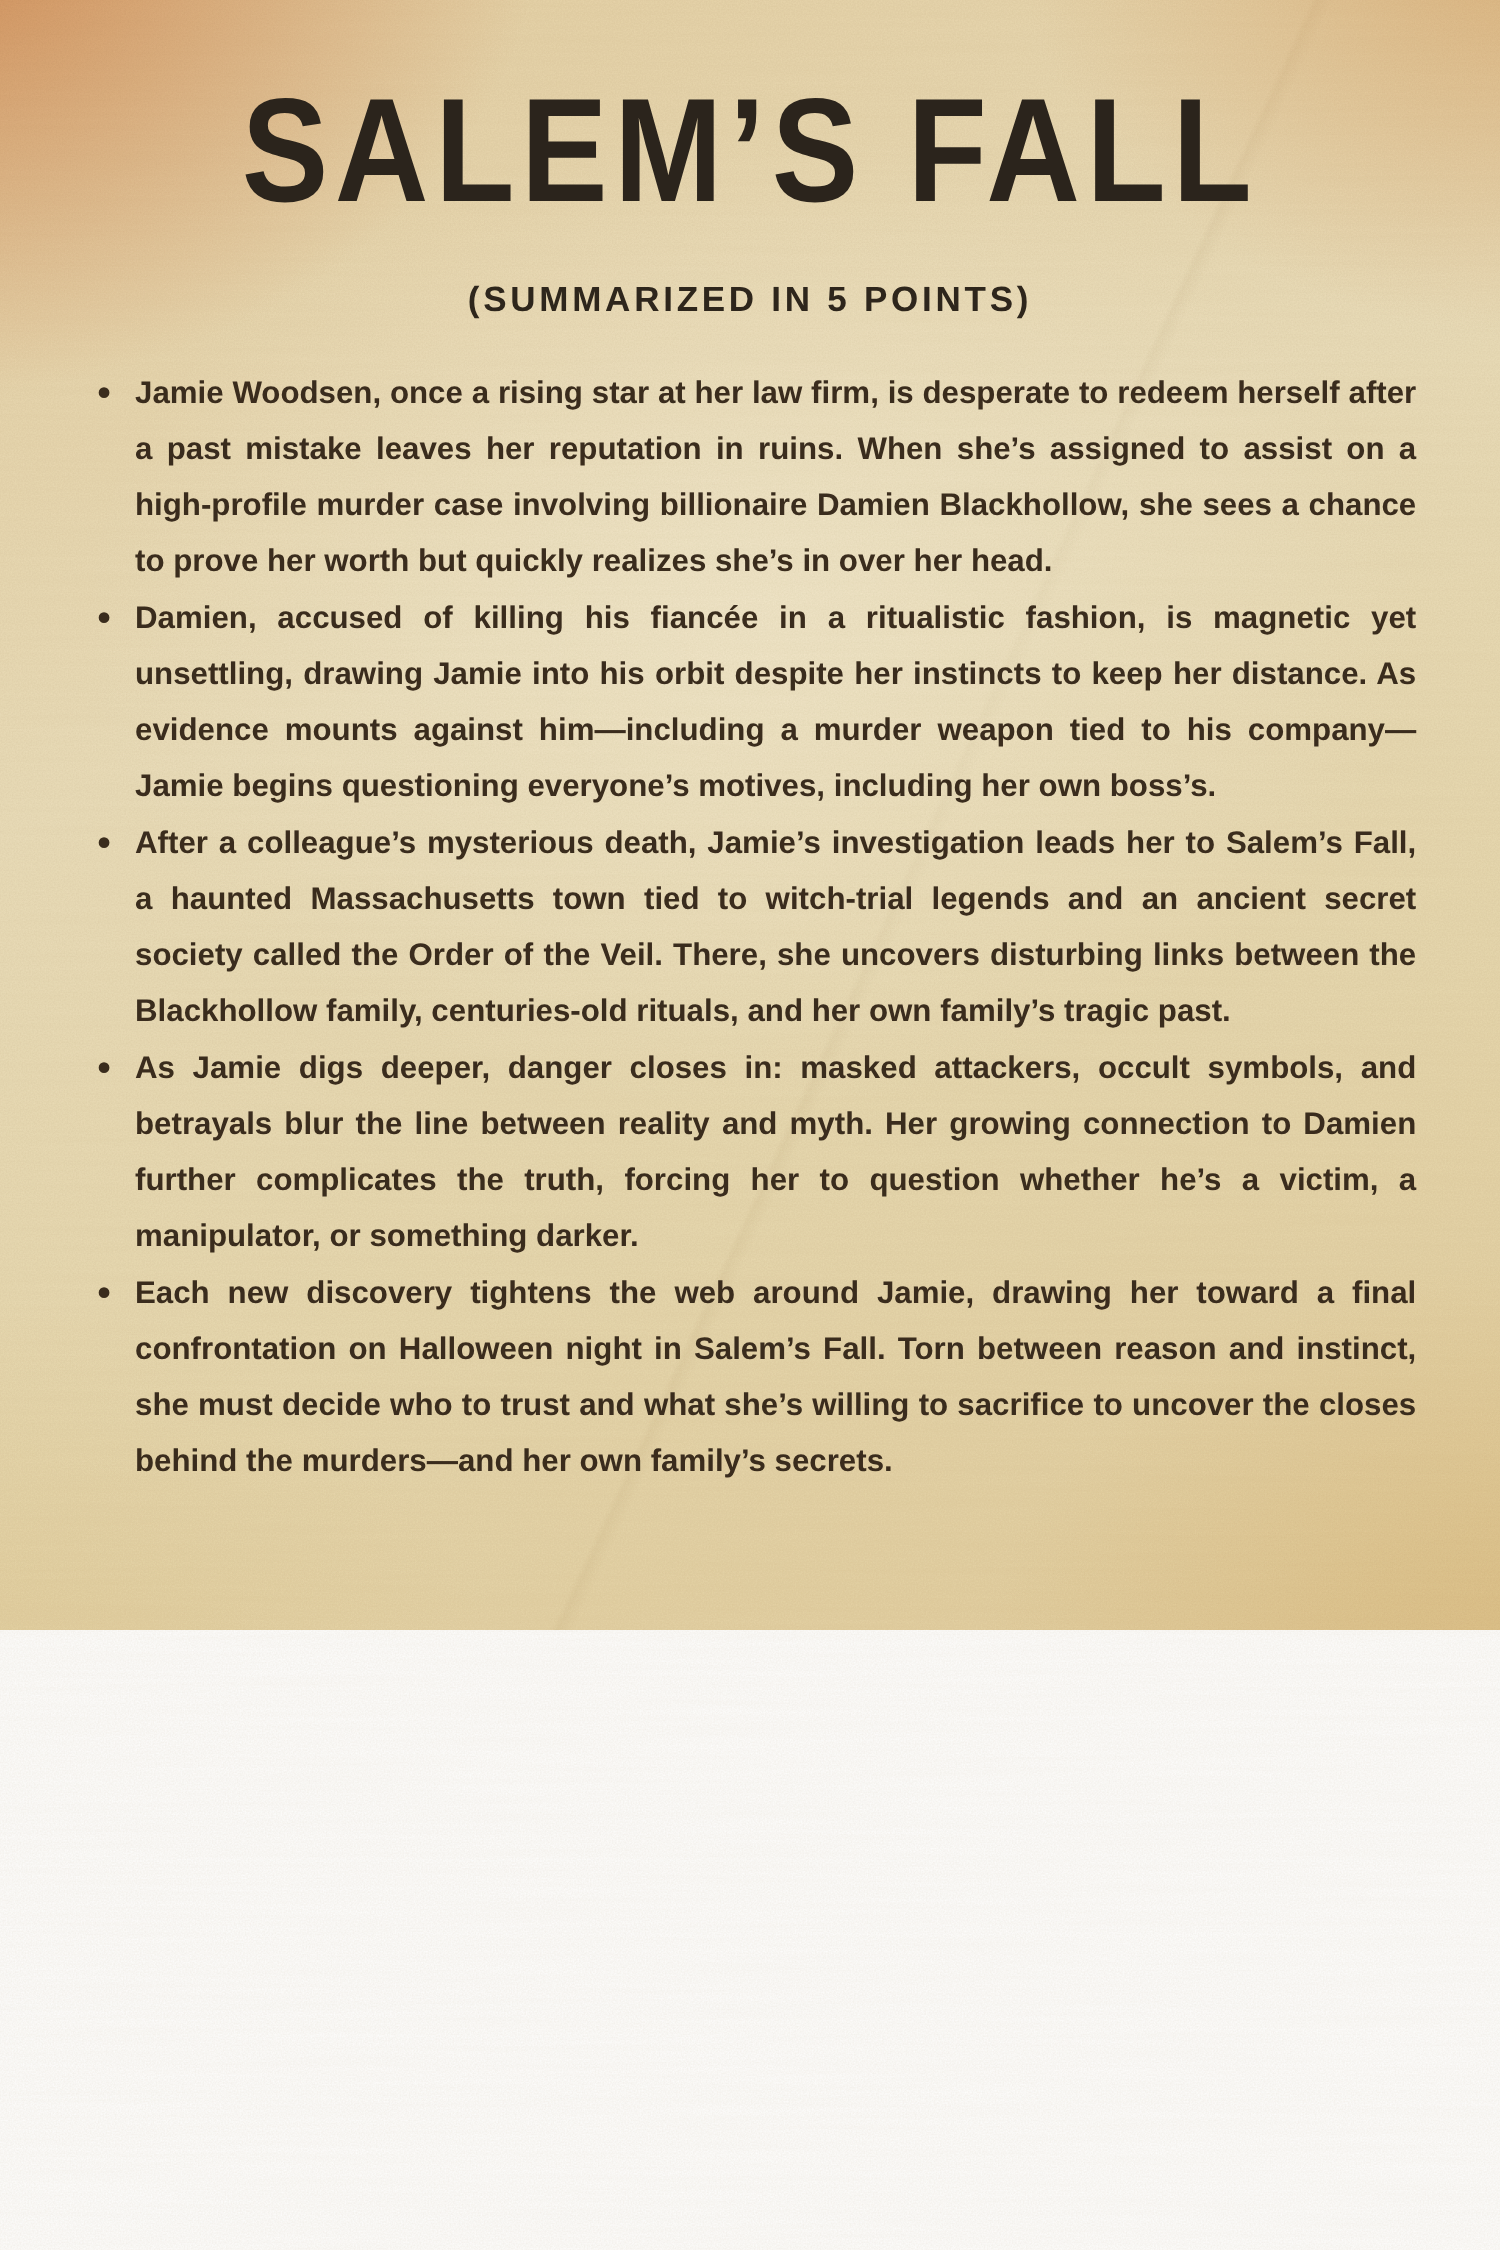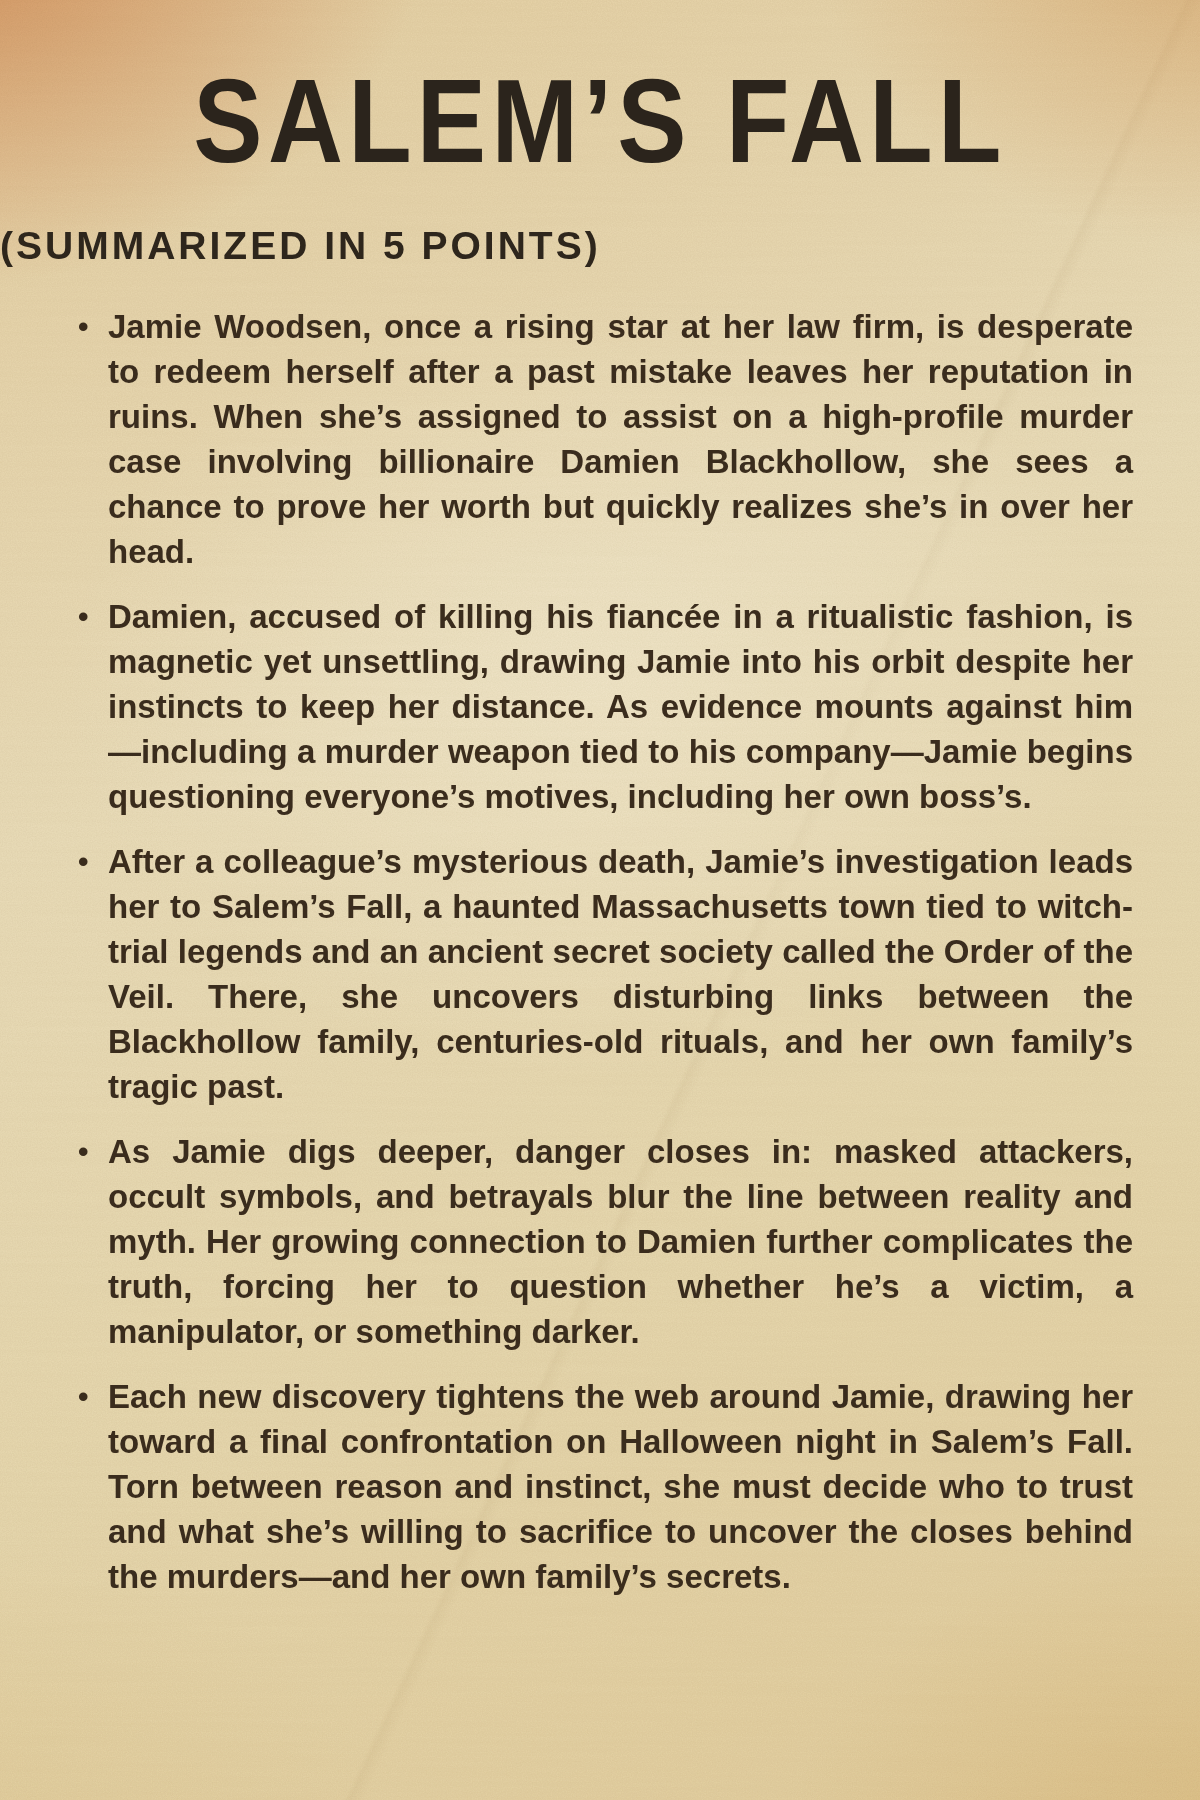--- a/index.html
+++ b/index.html
@@ -5,21 +5,21 @@
   html, body { margin: 0; padding: 0; }
   body {
     width: 1200px;
     height: 1800px;
     font-family: "Liberation Sans", sans-serif;
     overflow: hidden;
   }
   .page {
     position: relative;
     width: 1200px;
-    height: 1800px;
+    height: 1304px;
     background:
       radial-gradient(ellipse 760px 560px at 50% 38%, rgba(244,235,208,0.75), rgba(244,235,208,0) 70%),
       radial-gradient(ellipse 820px 640px at -6% -6%, rgba(198,98,38,0.62), rgba(198,98,38,0) 62%),
       radial-gradient(ellipse 700px 520px at 104% -4%, rgba(205,130,55,0.42), rgba(205,130,55,0) 62%),
       radial-gradient(ellipse 760px 560px at 104% 104%, rgba(208,160,80,0.30), rgba(208,160,80,0) 62%),
       radial-gradient(ellipse 720px 520px at -4% 104%, rgba(216,186,120,0.22), rgba(216,186,120,0) 62%),
       linear-gradient(115deg, rgba(255,255,255,0) 58%, rgba(120,90,40,0.05) 58.3%, rgba(255,255,255,0) 59%),
       linear-gradient(160deg, #e7d2a6 0%, #ecdfbc 38%, #e9dab1 68%, #e4cf9f 100%);
   }
   .texture {
@@ -38,41 +38,40 @@
     font-weight: 900;
     letter-spacing: 6px;
     line-height: 1.0;
     color: #2b241c;
     transform: scaleX(0.88);
     transform-origin: 50% 0;
     white-space: nowrap;
   }
   .subtitle {
     margin: 44px 0 0 0;
-    text-align: left;
-    font-size: 39px;
+    text-align: center;
+    font-size: 28px;
     font-weight: 800;
     letter-spacing: 3px;
     color: #2e261c;
     white-space: nowrap;
   }
   .points {
     margin: 36px 67px 0 108px;
     padding: 0;
     list-style: none;
   }
   .points li {
     position: relative;
-    font-size: 33px;
+    font-size: 25px;
     font-weight: 700;
     line-height: 45px;
     color: #3a2c1d;
     text-align: justify;
     text-justify: inter-word;
-    margin-top: 20px;
   }
   .points li::before {
     content: "\2022";
     position: absolute;
     left: -30px;
     top: 0;
     font-size: 30px;
     color: #3a2c1d;
   }
   .watermark {

